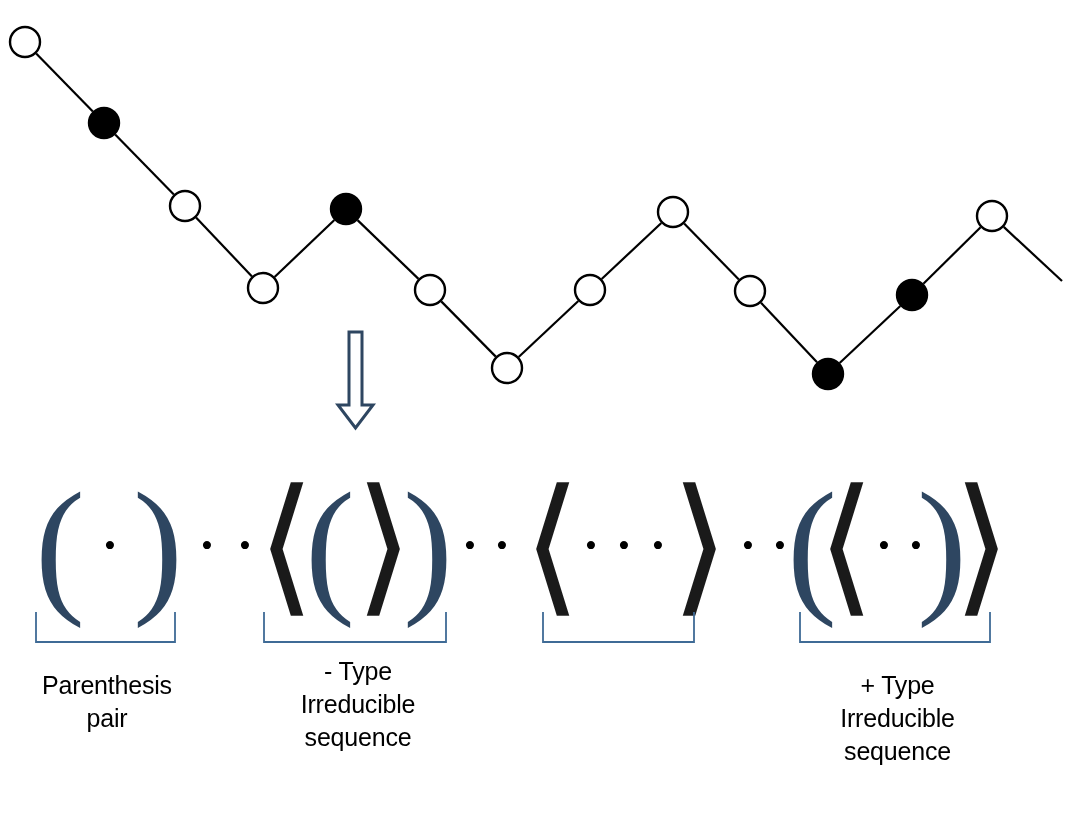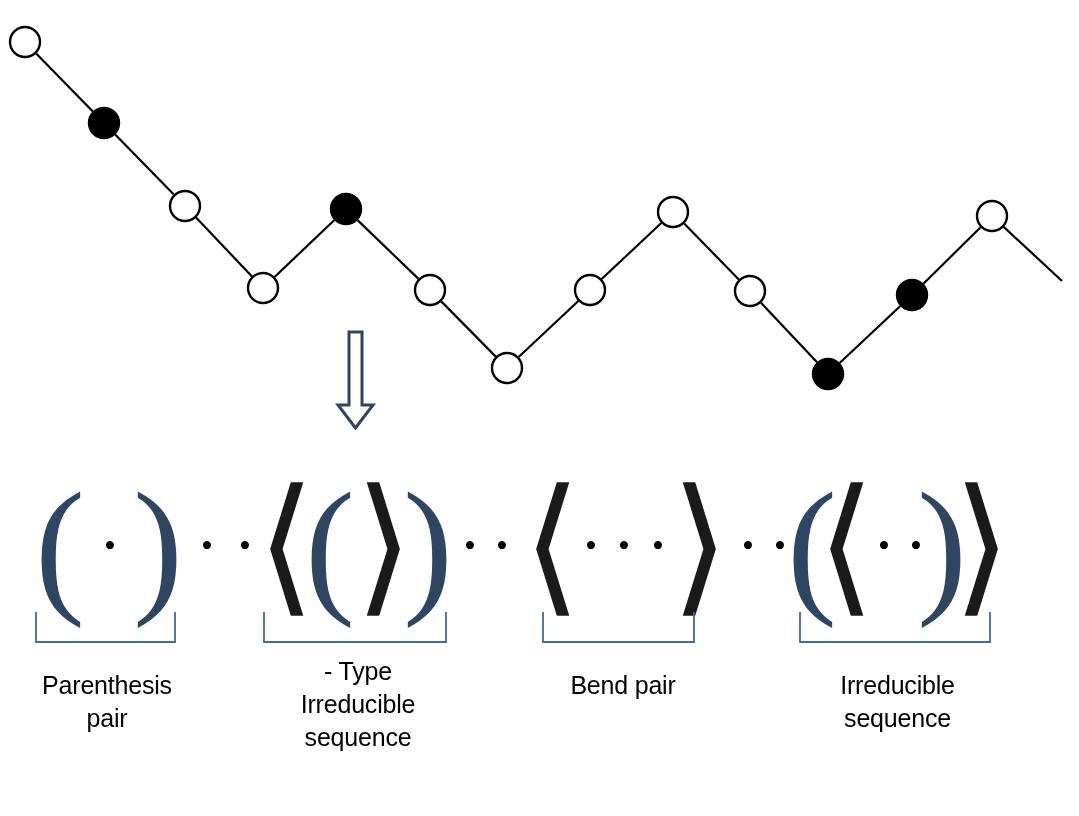--- a/index.html
+++ b/index.html
@@ -131,24 +131,20 @@
     <div class="group-label lbl-0">
       <div>Parenthesis</div>
       <div>pair</div>
       <div></div>
     </div>
     <div class="group-label lbl-1">
       <div>- Type</div>
       <div>Irreducible</div>
       <div>sequence</div>
     </div>
-    <div class="group-label lbl-2">
-      <div>Bend pair</div>
-      <div></div>
-      <div></div>
-    </div>
     <div class="group-label lbl-3">
+      <div>+ Type</div>
       <div>Irreducible</div>
       <div>sequence</div>
     </div>
   </div>
 
 </div>
 
 </body></html>

